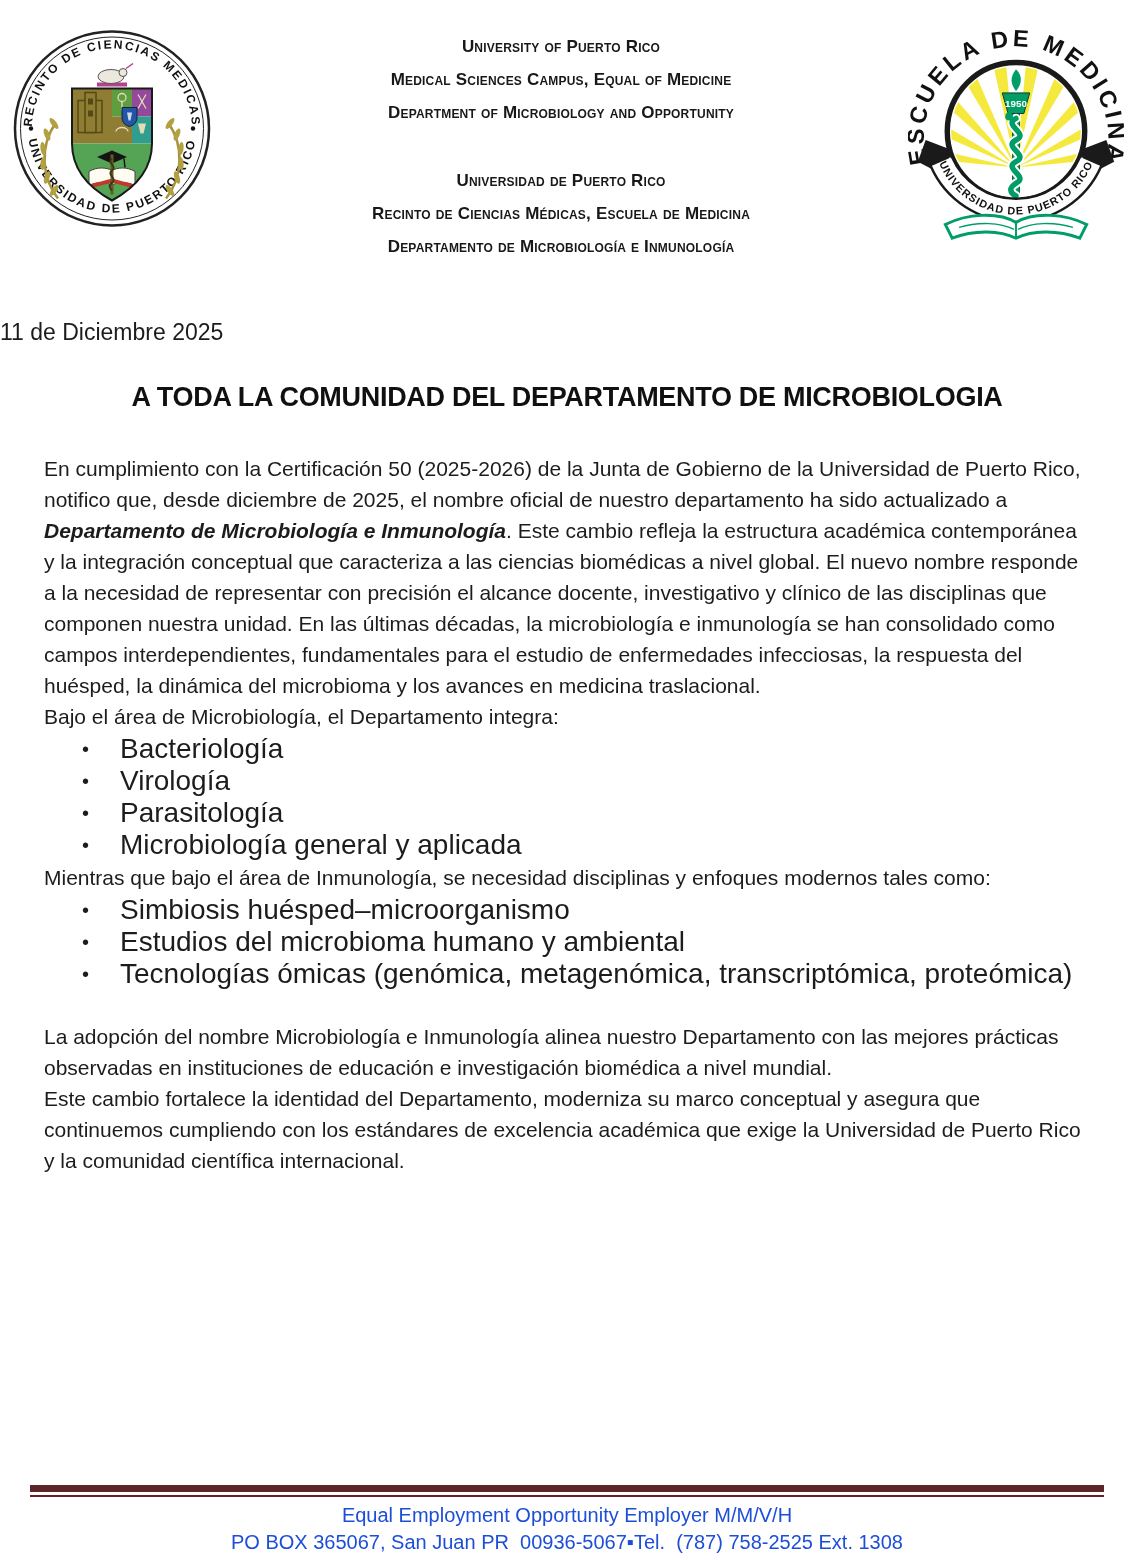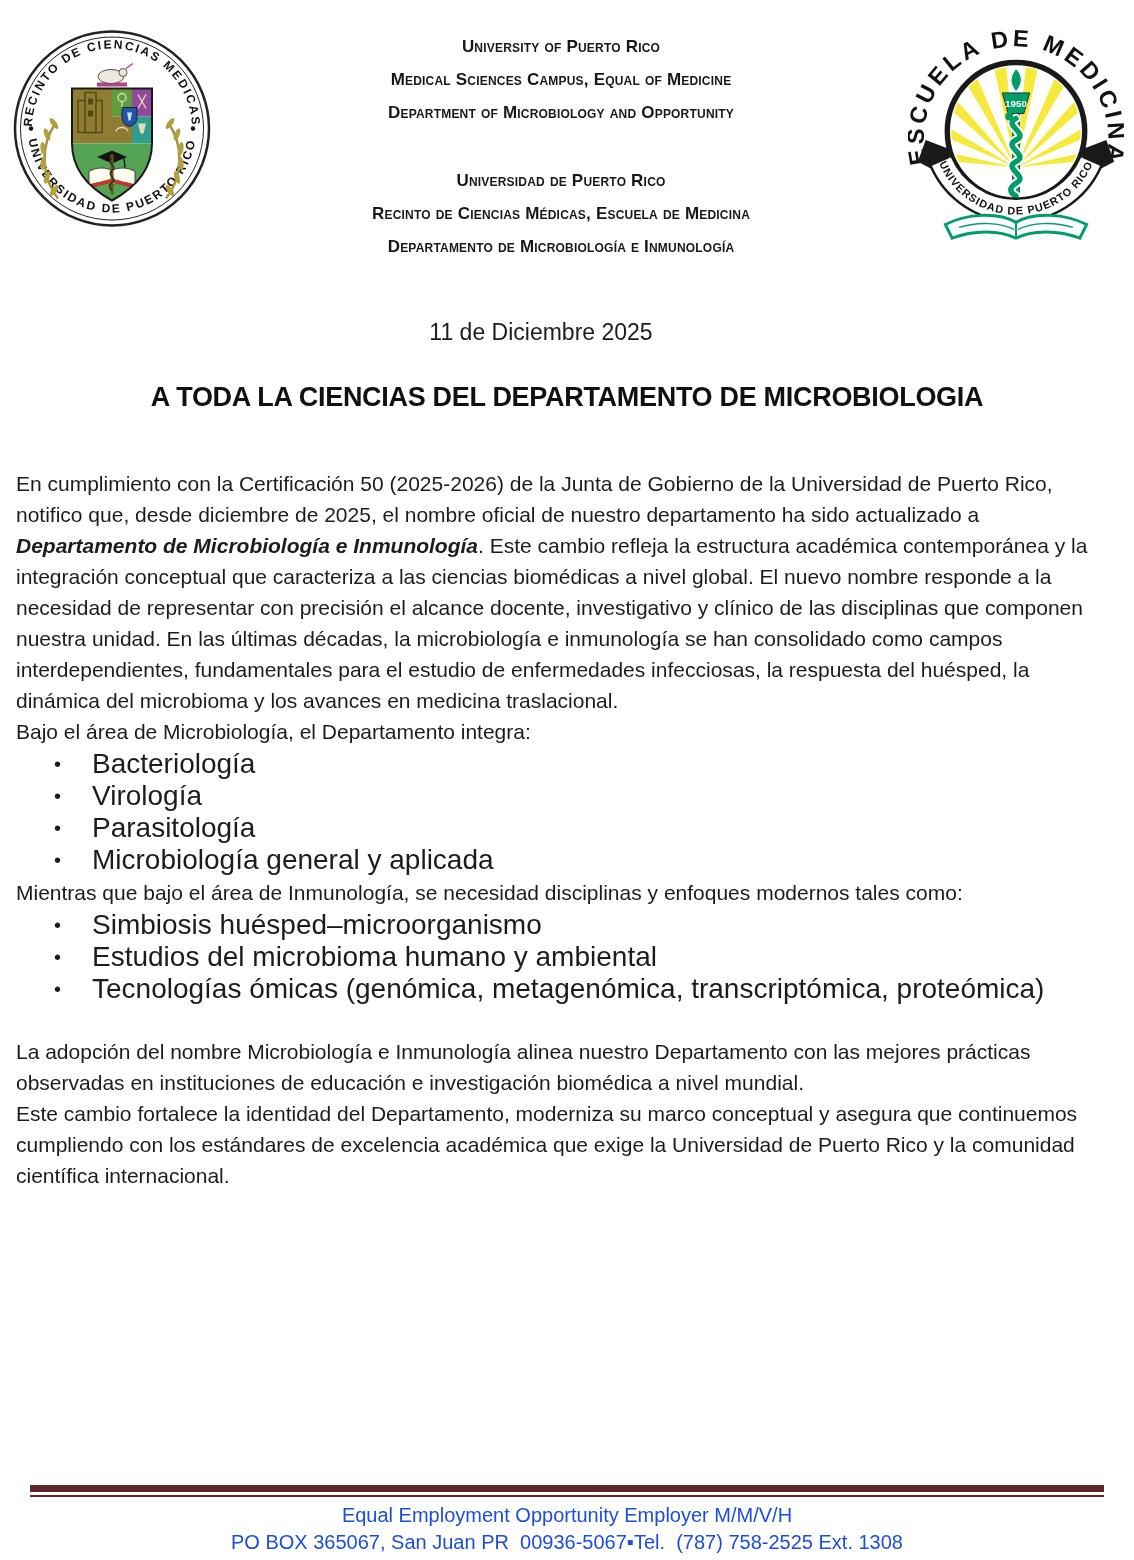--- a/index.html
+++ b/index.html
@@ -23,34 +23,34 @@
     line-height:33px;
     color:#181818;
     letter-spacing:.2px;
     white-space:nowrap;
   }
   .header-block-es{margin-top:35px;}
   
   .date-line{
     margin-top:56px;
     padding-right:52px;
-    text-align:center;
+    text-align:left;
     font-size:23px;
     color:#1c1c1c;
   }
   .doc-title{
     margin-top:36px;
     text-align:center;
     font-size:27px;
     font-weight:700;
     letter-spacing:-.3px;
     color:#101010;
   }
   
-  .content{padding:0 16px;margin-top:55px;}
+  .content{padding:0 44px;margin-top:40px;}
   .body-text{font-size:21px;line-height:31px;}
   .body-text p{margin:0;}
   ul.bullets{list-style:none;margin:1px 0 1px 36px;padding:0;}
   ul.bullets li{
     position:relative;
     padding-left:40px;
     font-size:28px;
     line-height:32px;
   }
   ul.bullets li::before{
@@ -217,21 +217,21 @@
           <path d="M 110,198 C 92,187 60,189 38,200 L 45,214 C 68,205 94,206 110,214 C 126,206 152,205 175,214 L 182,200 C 160,189 128,187 110,198 Z" fill="#ffffff" stroke="#009e66" stroke-width="3"></path>
           <path d="M 52,203 C 72,197 94,198 108,205" fill="none" stroke="#009e66" stroke-width="1.5"></path>
           <path d="M 168,203 C 148,197 126,198 112,205" fill="none" stroke="#009e66" stroke-width="1.5"></path>
           <line x1="110" y1="198" x2="110" y2="214" stroke="#009e66" stroke-width="2"></line>
         </g>
       </svg>
     </div>
   </div>
 
   <div class="date-line">11 de Diciembre 2025</div>
-  <div class="doc-title">A TODA LA CIENCIAS DEL DEPARTAMENTO DE MICROBIOLOGIA</div>
+  <div class="doc-title">A TODA LA COMUNIDAD DEL DEPARTAMENTO DE MICROBIOLOGIA</div>
 
   <div class="content body-text">
     <p><span>En cumplimiento con la Certificación 50 (2025-2026) de la Junta de Gobierno de la Universidad de Puerto Rico, notifico que, desde diciembre de 2025, el nombre oficial de nuestro departamento ha sido actualizado a </span><span style="font-weight: 700; font-style: italic;">Departamento de Microbiología e Inmunología</span><span>. Este cambio refleja la estructura académica contemporánea y la integración conceptual que caracteriza a las ciencias biomédicas a nivel global. El nuevo nombre responde a la necesidad de representar con precisión el alcance docente, investigativo y clínico de las disciplinas que componen nuestra unidad. En las últimas décadas, la microbiología e inmunología se han consolidado como campos interdependientes, fundamentales para el estudio de enfermedades infecciosas, la respuesta del huésped, la dinámica del microbioma y los avances en medicina traslacional.</span></p>
     <p>Bajo el área de Microbiología, el Departamento integra:</p>
     <ul class="bullets">
         <li>Bacteriología</li>
         <li>Virología</li>
         <li>Parasitología</li>
         <li>Microbiología general y aplicada</li>
       </ul>

